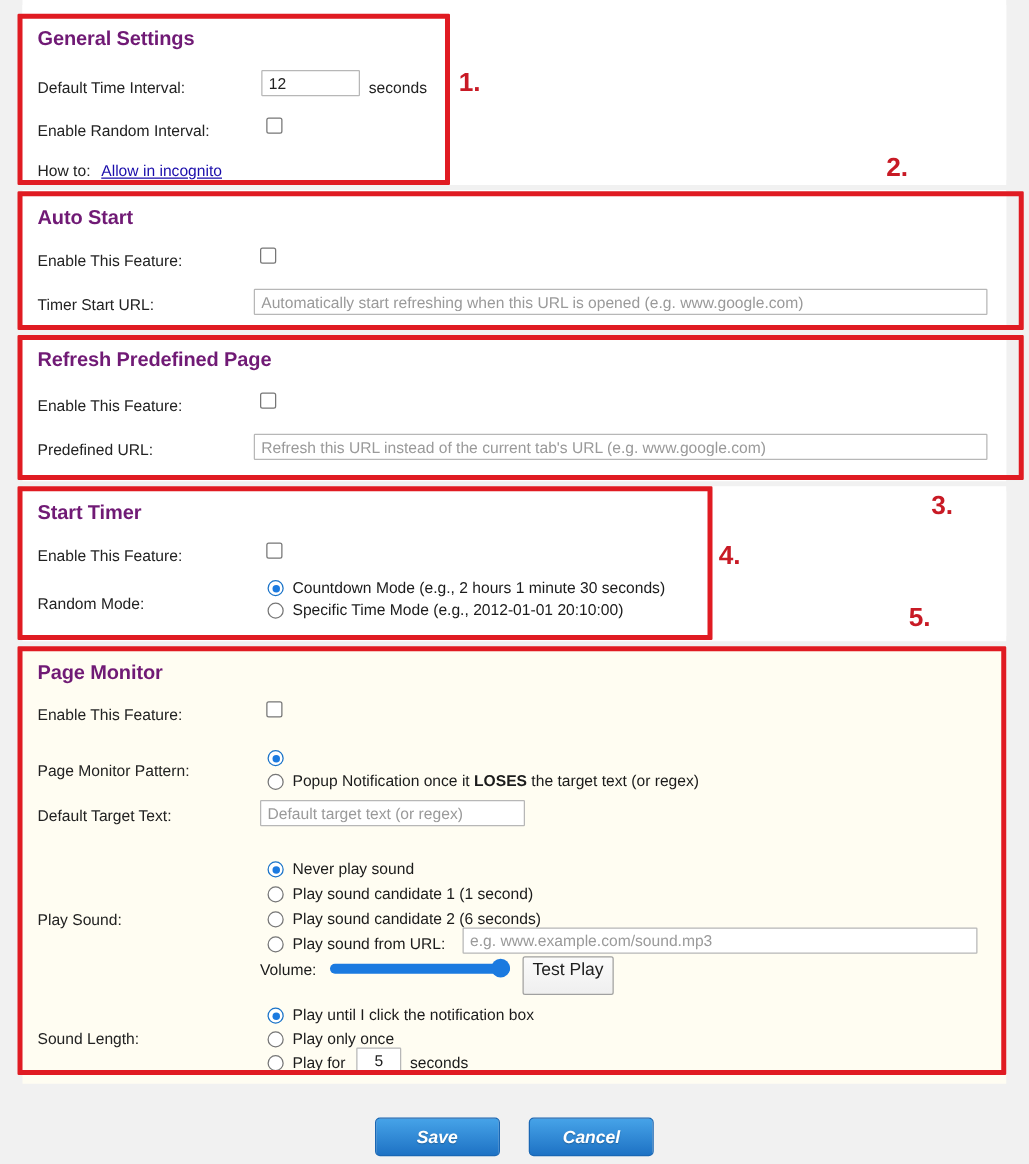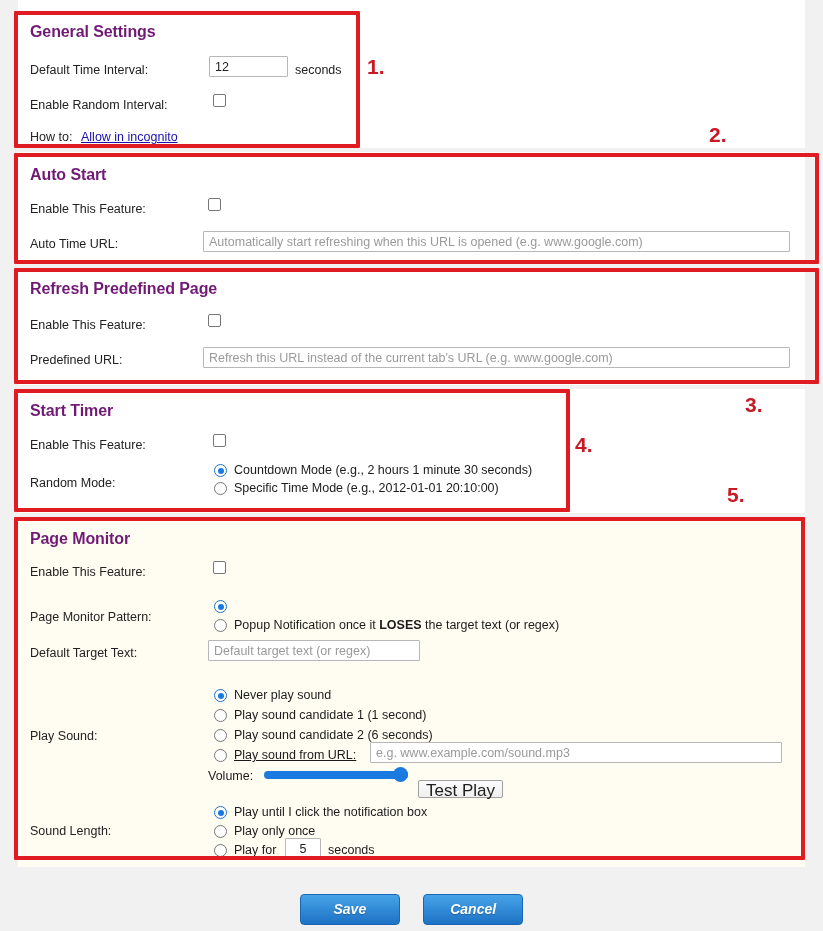--- a/index.html
+++ b/index.html
@@ -140,30 +140,29 @@
     width: 15px; height: 15px;
     background: #1b7ae0;
     border-radius: 50%;
   }
 
   
   .btn-small {
     position: absolute;
     box-sizing: border-box;
     font-family: "Liberation Sans", sans-serif;
-    font-size: 17px;
+    font-size: 14px;
     color: #202020;
     background: linear-gradient(#fbfbfb, #efefef);
     border: 1px solid #a0a0a0;
     border-radius: 2px;
     padding: 2px 7px;
-    height: 18px;
+    height: 31px;
     line-height: 15px;
     cursor: default;
-    margin-top: 15px;
   }
 
   
   .footer {
     position: absolute;
     left: 0; top: 894px;
     width: 823px;
     text-align: center;
     font-style: italic;
   }
@@ -214,21 +213,21 @@
     <div class="lbl" style="left:12px;top:126px;">How to:</div>
     <a class="link" href="#" style="position:absolute;left:63px;top:126px;font-size:12.5px;">Allow in incognito</a>
   </div>
 
   <div class="section" style="left:18px;top:156px;width:787px;height:104px;">
     <div class="sec-title" style="position:absolute;left:12px;top:10px;">Auto Start</div>
 
     <div class="lbl" style="left:12px;top:46px;">Enable This Feature:</div>
     <span class="cbx" style="left:190px;top:42px;"></span>
 
-    <div class="lbl" style="left:12px;top:81px;">Auto Time URL:</div>
+    <div class="lbl" style="left:12px;top:81px;">Timer Start URL:</div>
     <input type="text" style="position: absolute; left: 185px; top: 75px; width: 587px;" placeholder="Automatically start refreshing when this URL is opened (e.g. www.google.com)">
   </div>
 
   <div class="section" style="left:18px;top:272px;width:787px;height:109px;">
     <div class="sec-title" style="position:absolute;left:12px;top:8px;">Refresh Predefined Page</div>
 
     <div class="lbl" style="left:12px;top:46px;">Enable This Feature:</div>
     <span class="cbx" style="left:190px;top:42px;"></span>
 
     <div class="lbl" style="left:12px;top:81px;">Predefined URL:</div>
@@ -273,21 +272,21 @@
     <span class="radio on" style="left:196px;top:168px;"></span>
     <div class="opt-text" style="left:216px;top:167px;">Never play sound</div>
 
     <span class="radio" style="left:196px;top:188px;"></span>
     <div class="opt-text" style="left:216px;top:187px;">Play sound candidate 1 (1 second)</div>
 
     <span class="radio" style="left:196px;top:208px;"></span>
     <div class="opt-text" style="left:216px;top:207px;">Play sound candidate 2 (6 seconds)</div>
 
     <span class="radio" style="left:196px;top:228px;"></span>
-    <div class="opt-text" style="left:216px;top:227px;text-decoration:underline;">Play sound from URL:</div>
+    <div class="opt-text" style="left:216px;top:227px;">Play sound from URL:</div>
     <input type="text" style="position: absolute; left: 352px; top: 221px; width: 412px;" placeholder="e.g. www.example.com/sound.mp3">
 
     <div class="opt-text" style="left:190px;top:248px;">Volume:</div>
     <div class="slider-track" style="left:246px;top:250px;width:144px;"></div>
     <div class="slider-thumb" style="left:375px;top:246px;"></div>
     <div class="btn-small" style="left:400px;top:244px;">Test Play</div>
 
     <div class="lbl" style="left:12px;top:303px;">Sound Length:</div>
 
     <span class="radio on" style="left:196px;top:285px;"></span>

